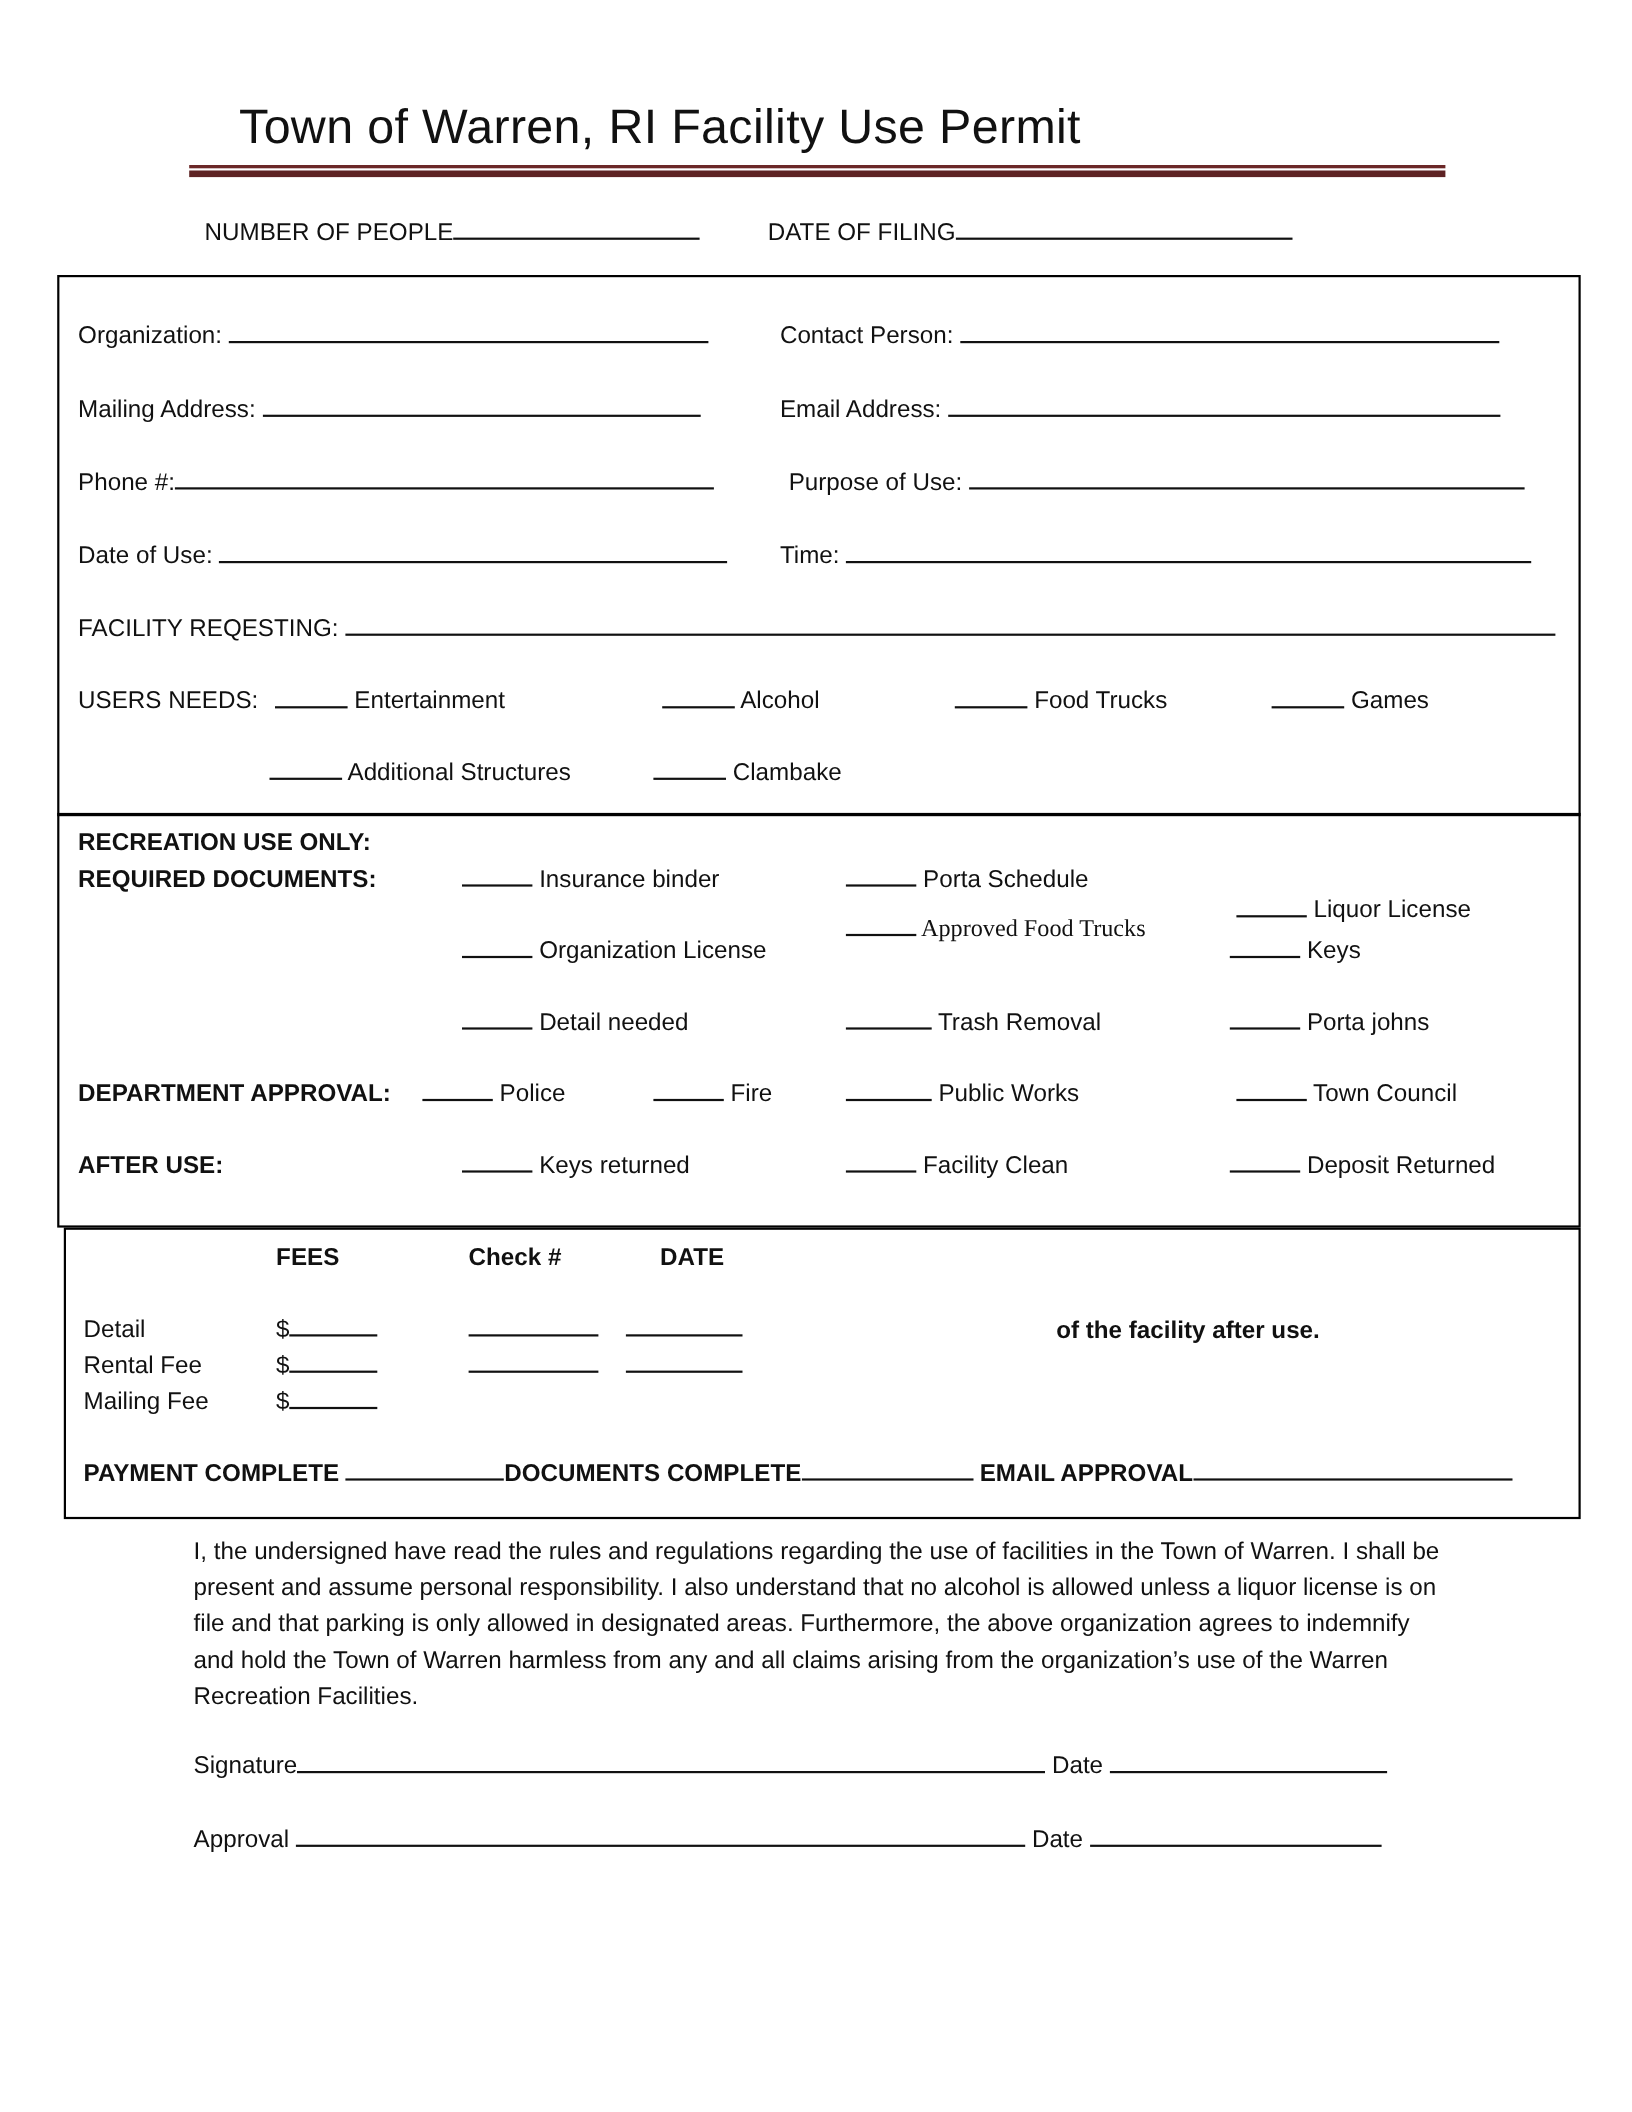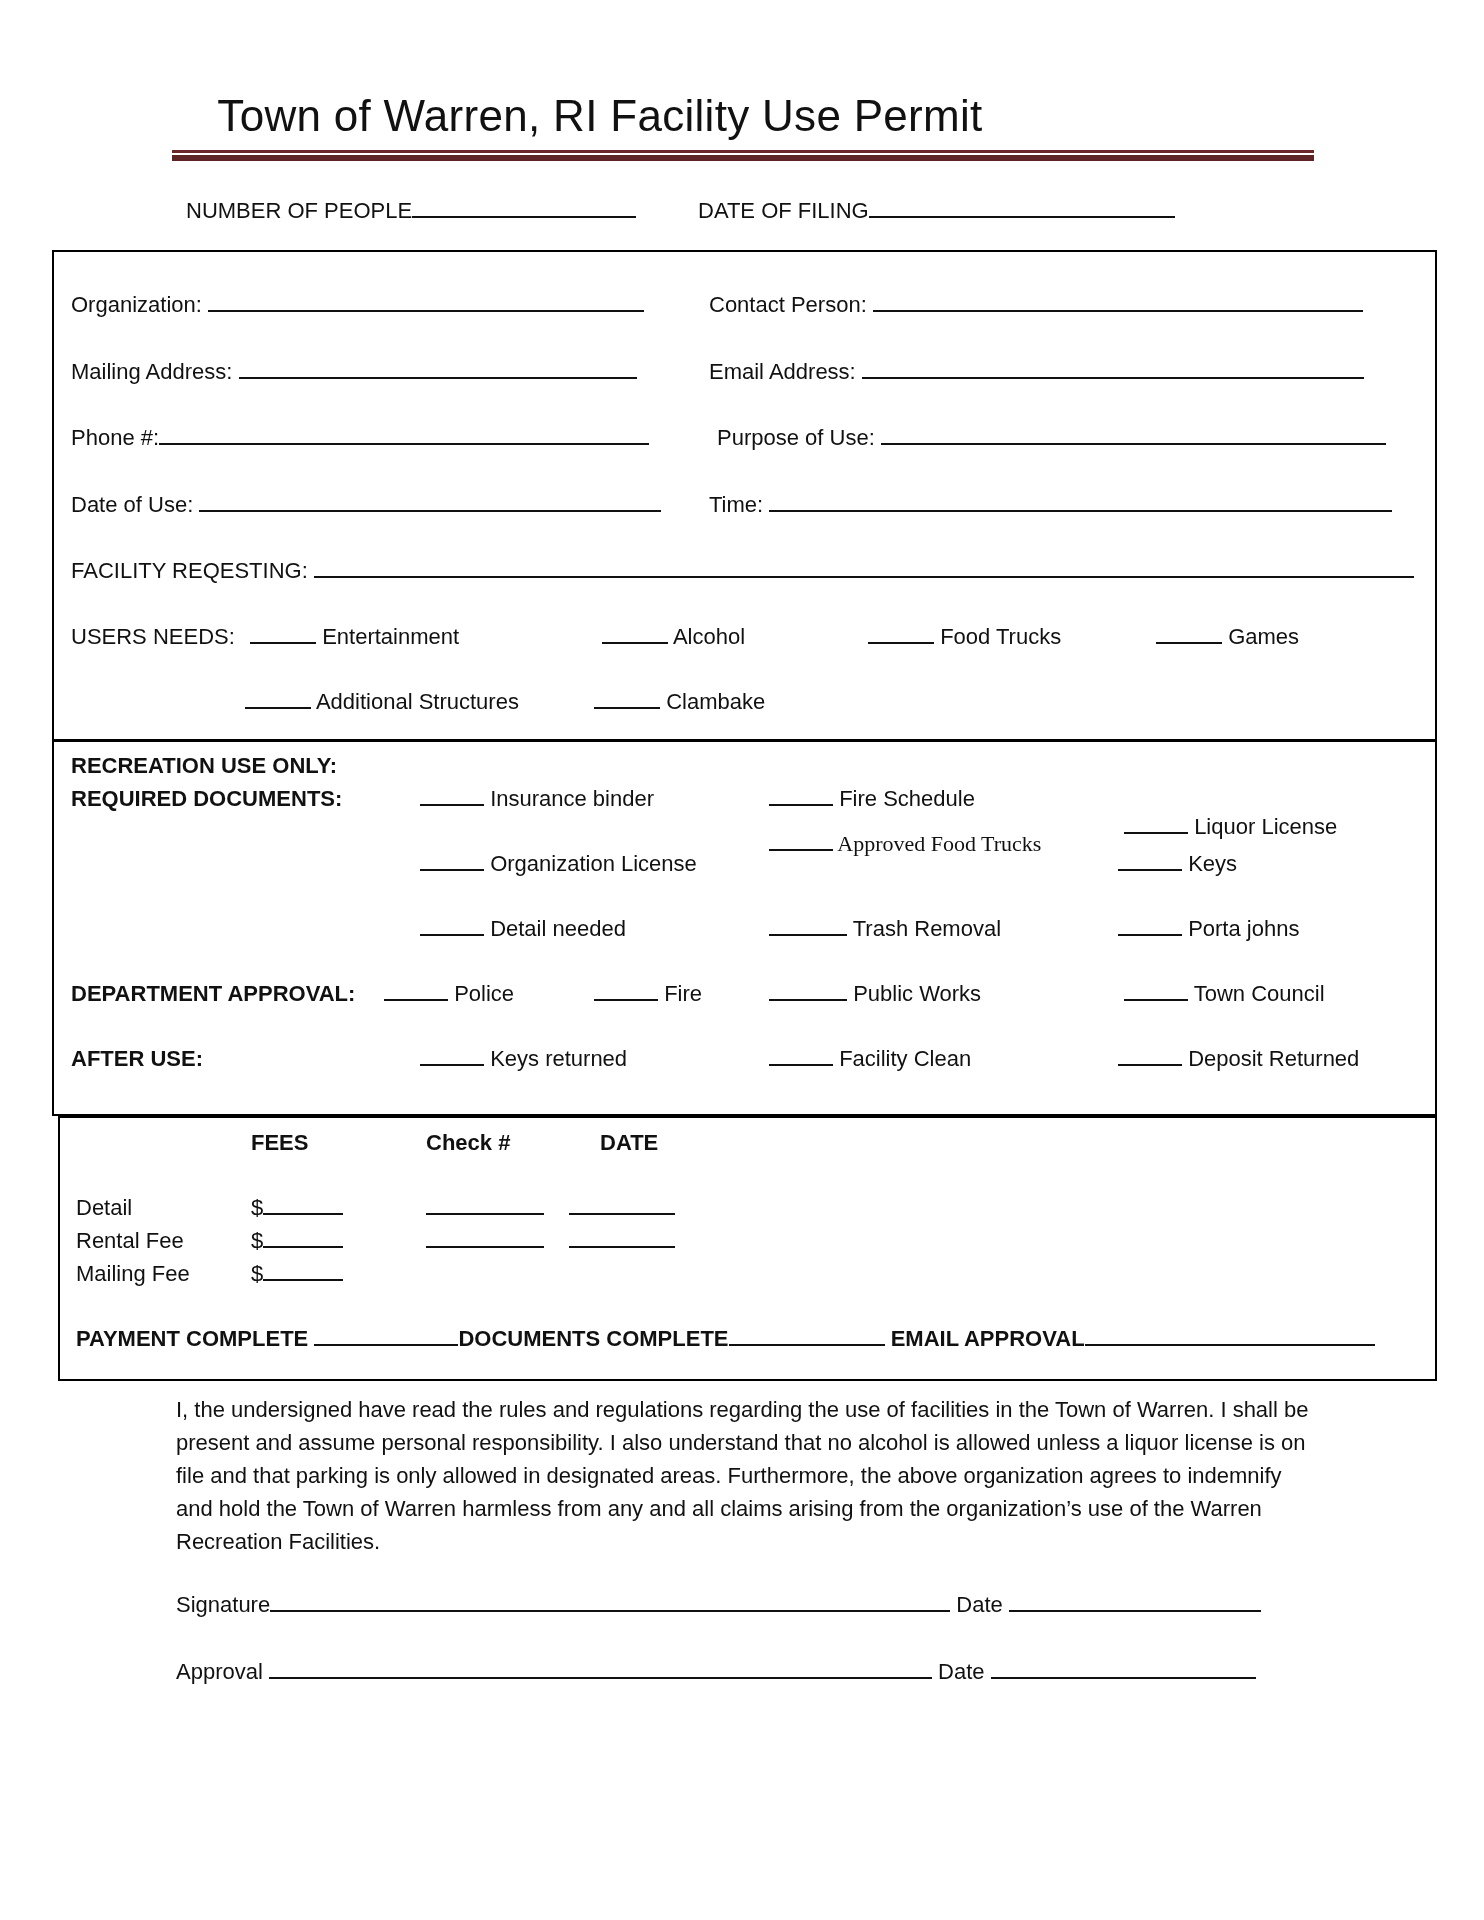--- a/index.html
+++ b/index.html
@@ -72,21 +72,21 @@
 <div class="abs t" style="left:602px; top:624px;"><span class="blank" style="width:66px;"></span> <span>Alcohol</span></div>
 <div class="abs t" style="left:868px; top:624px;"><span class="blank" style="width:66px;"></span> <span>Food Trucks</span></div>
 <div class="abs t" style="left:1156px; top:624px;"><span class="blank" style="width:66px;"></span> <span>Games</span></div>
 <div class="abs t" style="left:245px; top:689px;"><span class="blank" style="width:66px;"></span> <span>Additional Structures</span></div>
 <div class="abs t" style="left:594px; top:689px;"><span class="blank" style="width:66px;"></span> <span>Clambake</span></div>
 
 <div class="abs t b" style="left:71px; top:753px;">RECREATION USE ONLY:</div>
 <div class="abs t b" style="left:71px; top:786px;">REQUIRED DOCUMENTS:</div>
 
 <div class="abs t" style="left:420px; top:786px;"><span class="blank" style="width:64px;"></span> <span>Insurance binder</span></div>
-<div class="abs t" style="left:769px; top:786px;"><span class="blank" style="width:64px;"></span> <span>Fire Schedule</span></div>
+<div class="abs t" style="left:769px; top:786px;"><span class="blank" style="width:64px;"></span> <span>Porta Schedule</span></div>
 <div class="abs t" style="left:1124px; top:786px;margin-top:28px;"><span class="blank" style="width:64px;"></span> <span>Liquor License</span></div>
 
 <div class="abs t" style="left:420px; top:851px;"><span class="blank" style="width:64px;"></span> <span>Organization License</span></div>
 <div class="abs t" style="left:769px; top:831px;font-family:Liberation Serif, serif;"><span class="blank" style="width:64px;"></span>  <span>Approved Food Trucks</span></div>
 <div class="abs t" style="left:1118px; top:851px;"><span class="blank" style="width:64px;"></span> <span>Keys</span></div>
 
 <div class="abs t" style="left:420px; top:916px;"><span class="blank" style="width:64px;"></span>  <span>Detail needed</span></div>
 <div class="abs t" style="left:769px; top:916px;"><span class="blank" style="width:78px;"></span>  <span>Trash Removal</span></div>
 <div class="abs t" style="left:1118px; top:916px;"><span class="blank" style="width:64px;"></span> <span>Porta johns</span></div>
 
@@ -113,20 +113,21 @@
 
 <div class="abs t" style="left:76px; top:1228px;">Rental Fee</div>
 <div class="abs t" style="left:251px; top:1228px;"><span>$</span><span class="blank" style="width:80px;"></span></div>
 <div class="abs t" style="left:426px; top:1228px;"><span class="blank" style="width:118px;"></span></div>
 <div class="abs t" style="left:569px; top:1228px;"><span class="blank" style="width:106px;"></span></div>
 
 <div class="abs t" style="left:76px; top:1261px;">Mailing Fee</div>
 <div class="abs t" style="left:251px; top:1261px;"><span>$</span><span class="blank" style="width:80px;"></span></div>
 
 <div class="abs notice">
+  <div>of the facility after use.</div>
 </div>
 
 <div class="abs t b" style="left:76px; top:1326px;">
   <span>PAYMENT COMPLETE</span> <span class="blank" style="width:144px;"></span><span>DOCUMENTS COMPLETE</span><span class="blank" style="width:156px;"></span> <span>EMAIL APPROVAL</span><span class="blank" style="width:290px;"></span>
 </div>
 
 <div class="abs para">I, the undersigned have read the rules and regulations regarding the use of facilities in the Town of Warren.  I shall be present and assume personal responsibility.  I also understand that no alcohol is allowed unless a liquor license is on file and that parking is only allowed in designated areas.  Furthermore, the above organization agrees to indemnify and hold the Town of Warren harmless from any and all claims arising from the organization’s use of the Warren Recreation Facilities.</div>
 
 <div class="abs t" style="left:176px; top:1592px;">
   <span>Signature</span><span class="blank" style="width:680px;"></span> <span>Date</span> <span class="blank" style="width:252px;"></span>

